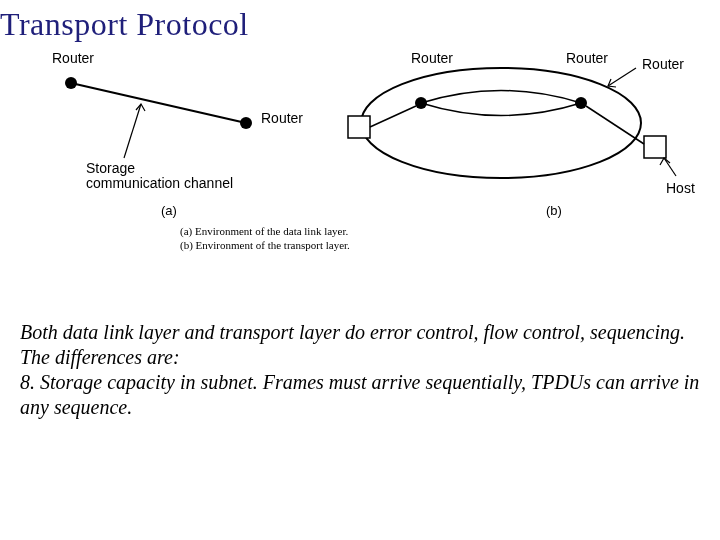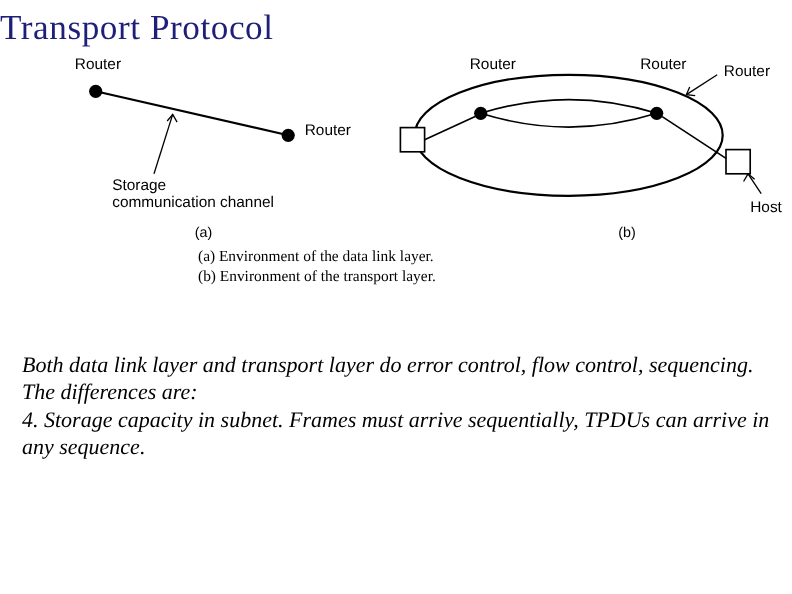--- a/index.html
+++ b/index.html
@@ -17,35 +17,35 @@
     font-size: 32px;
     color: #1f1f7a;
     text-align: left;
     margin-top: 6px;
     font-weight: normal;
     letter-spacing: 0.5px;
   }
   .figure-area {
     position: absolute;
     top: 48px;
-    left: 52px;
+    left: 36px;
     width: 650px;
     height: 170px;
   }
   .fig-label {
     position: absolute;
     font-family: Arial, Helvetica, sans-serif;
     font-size: 14px;
     color: #000;
   }
   .caption {
     position: absolute;
     top: 225px;
     left: 180px;
-    font-size: 14px;
+    font-size: 11px;
     line-height: 1.25;
   }
   .body-text {
     position: absolute;
     top: 320px;
     left: 20px;
     width: 680px;
     font-size: 20px;
     line-height: 1.25;
     font-style: italic;
@@ -110,14 +110,14 @@
   <span class="marker" style="left:510px;top:155px">(b)</span>
 </div>
 
 <div class="caption">
   <div>(a) Environment of the data link layer.</div>
   <div>(b) Environment of the transport layer.</div>
 </div>
 
 <div class="body-text">
   <div>Both data link layer and transport layer do error control, flow control, sequencing. The differences are:</div>
-  <div>4. Storage capacity in subnet. Frames must arrive sequentially, TPDUs can arrive in any sequence.</div>
+  <div>8. Storage capacity in subnet. Frames must arrive sequentially, TPDUs can arrive in any sequence.</div>
 </div>
 
 </body></html>

